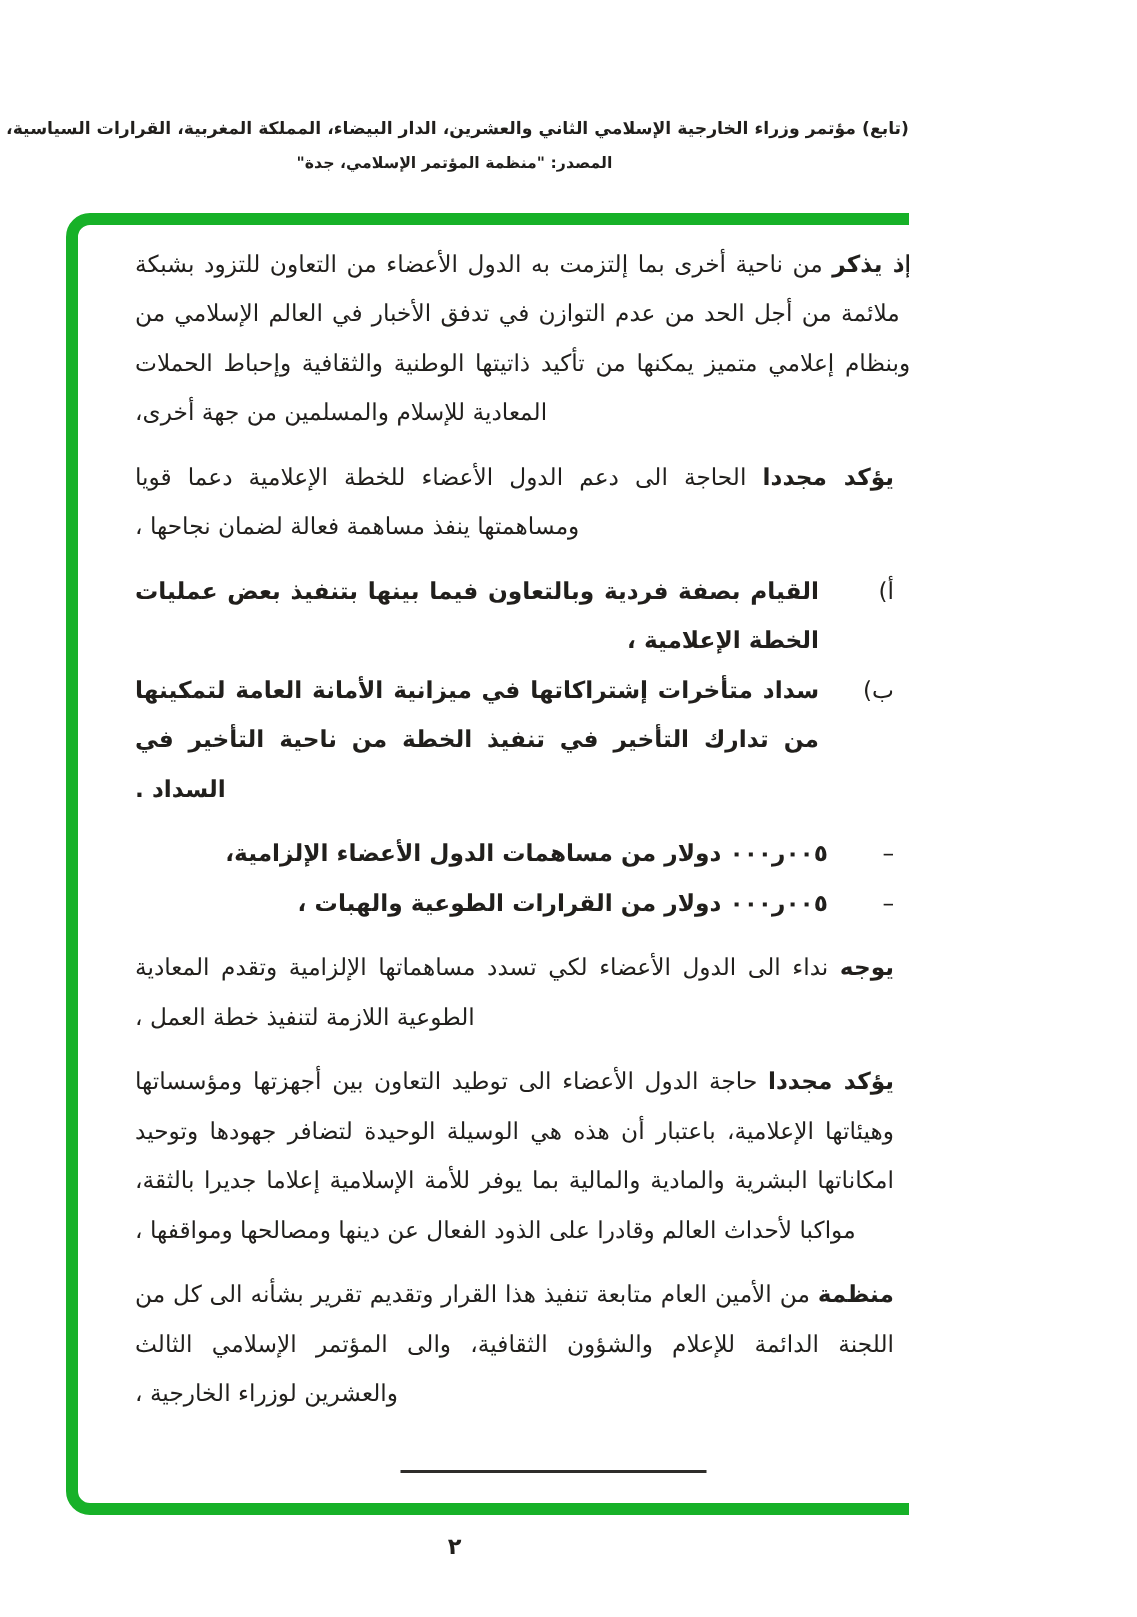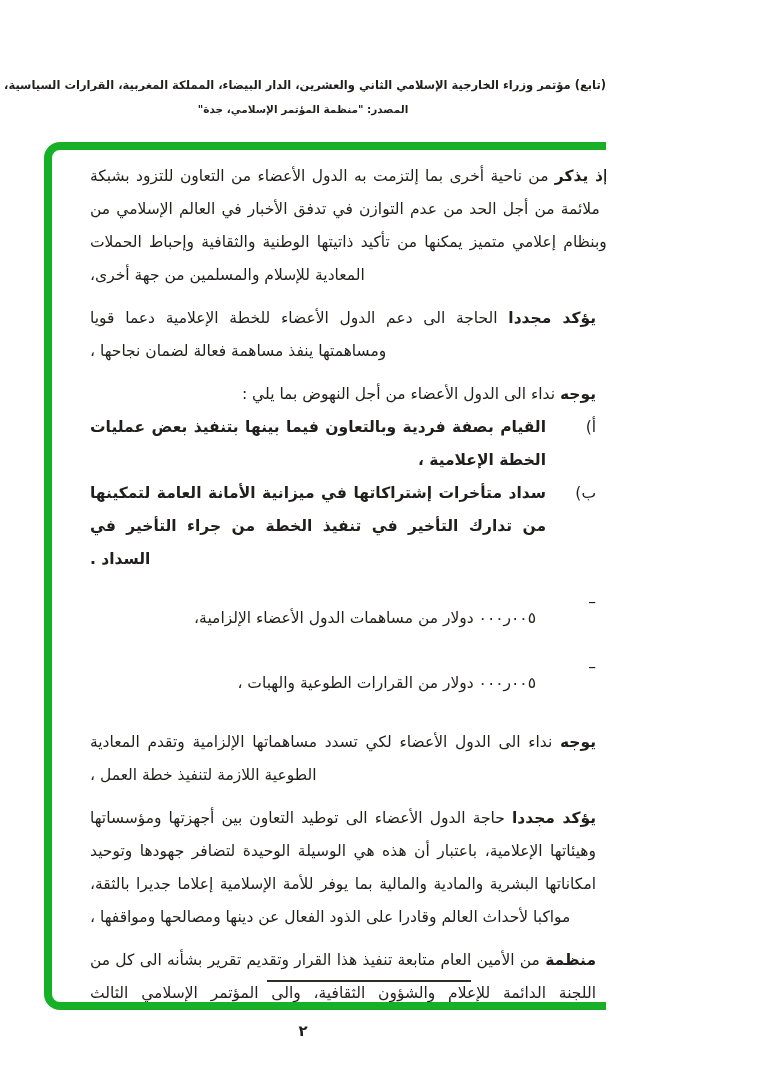--- a/index.html
+++ b/index.html
@@ -37,21 +37,21 @@
   .item-num{width:48px;flex:none;}
   .item-body{flex:1;min-width:0;}
   .item-text{margin:0;text-align:justify;text-align-last:left;}
   .item-text.single{text-align-last:right;}
   .sub{display:flex;}
   .sub-label{width:50px;flex:none;}
   .sub-text{flex:1;margin:0;text-align:justify;text-align-last:left;font-weight:bold;}
   .sub-text.single{text-align-last:right;}
   .bullet{display:flex;}
   .bullet-marker{width:44px;flex:none;}
-  .bullet-text{flex:1;margin:16px;text-align:right;text-align-last:right;}
+  .bullet-text{flex:1;margin:0;text-align:right;text-align-last:right;font-weight:bold;}
   .amount{unicode-bidi:bidi-override;direction:rtl;}
   .divider{
     position:absolute;bottom:20px;left:215px;width:204px;height:0;
     border-top:2px solid #2f2d2a;
   }
   
   .pagenum{
     position:absolute;top:1022px;left:0;right:0;
     text-align:center;font-size:15px;font-weight:bold;
   }
@@ -72,28 +72,27 @@
       <div class="item">
         <div class="item-num">١ -</div>
         <div class="item-body">
           <p class="item-text"><b class="lead">يؤكد مجددا</b><span> الحاجة الى دعم الدول الأعضاء للخطة الإعلامية دعما قويا ومساهمتها ينفذ مساهمة فعالة لضمان نجاحها ،</span></p>
         </div>
       </div>
 
       <div class="item">
         <div class="item-num">٢ -</div>
         <div class="item-body">
-          <p class="item-text single"><b class="lead">يوجه</b><span> نداء الى الدول الأعضاء من أجل النهوض بما يلي :</span></p>
           <div class="sub">
             <div class="sub-label">أ)</div>
             <p class="sub-text single">القيام بصفة فردية وبالتعاون فيما بينها بتنفيذ بعض عمليات الخطة الإعلامية ،</p>
           </div>
           <div class="sub">
             <div class="sub-label">ب)</div>
-            <p class="sub-text">سداد متأخرات إشتراكاتها في ميزانية الأمانة العامة لتمكينها من تدارك التأخير في تنفيذ الخطة من جراء التأخير في السداد .</p>
+            <p class="sub-text">سداد متأخرات إشتراكاتها في ميزانية الأمانة العامة لتمكينها من تدارك التأخير في تنفيذ الخطة من ناحية التأخير في السداد .</p>
           </div>
         </div>
       </div>
 
       <div class="item">
         <div class="item-num">٣ -</div>
         <div class="item-body">
           <div class="bullet">
             <div class="bullet-marker">–</div>
             <p class="bullet-text"><span class="amount">٥٠٠ر٠٠٠</span><span> دولار من مساهمات الدول الأعضاء الإلزامية،</span></p>

